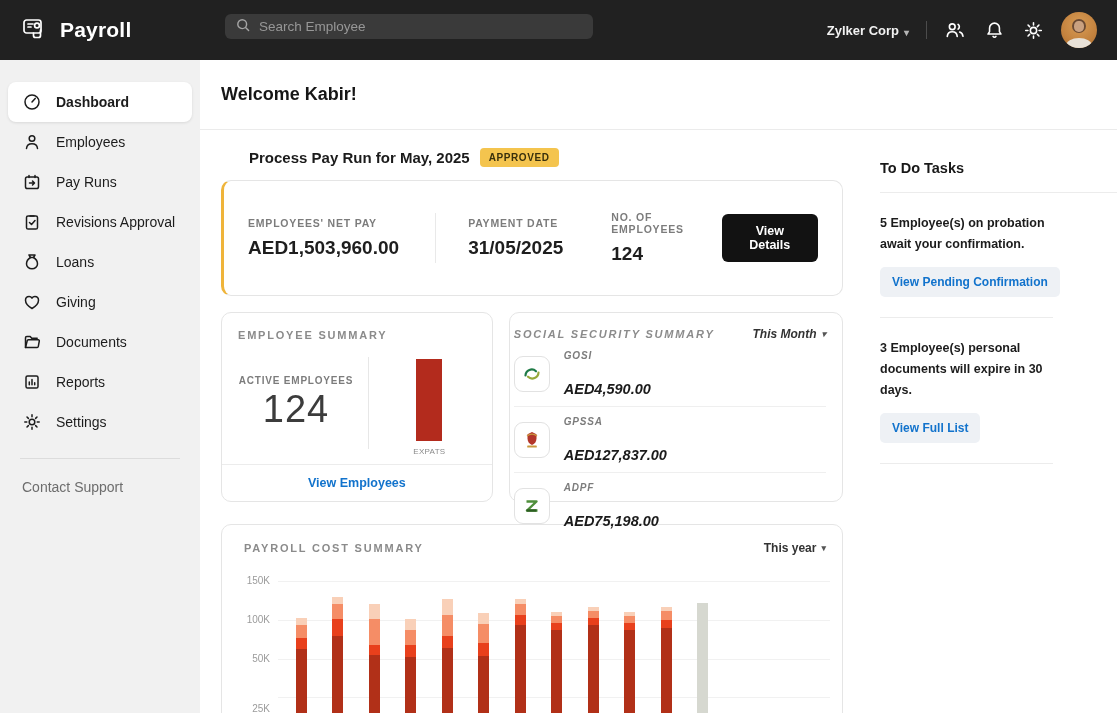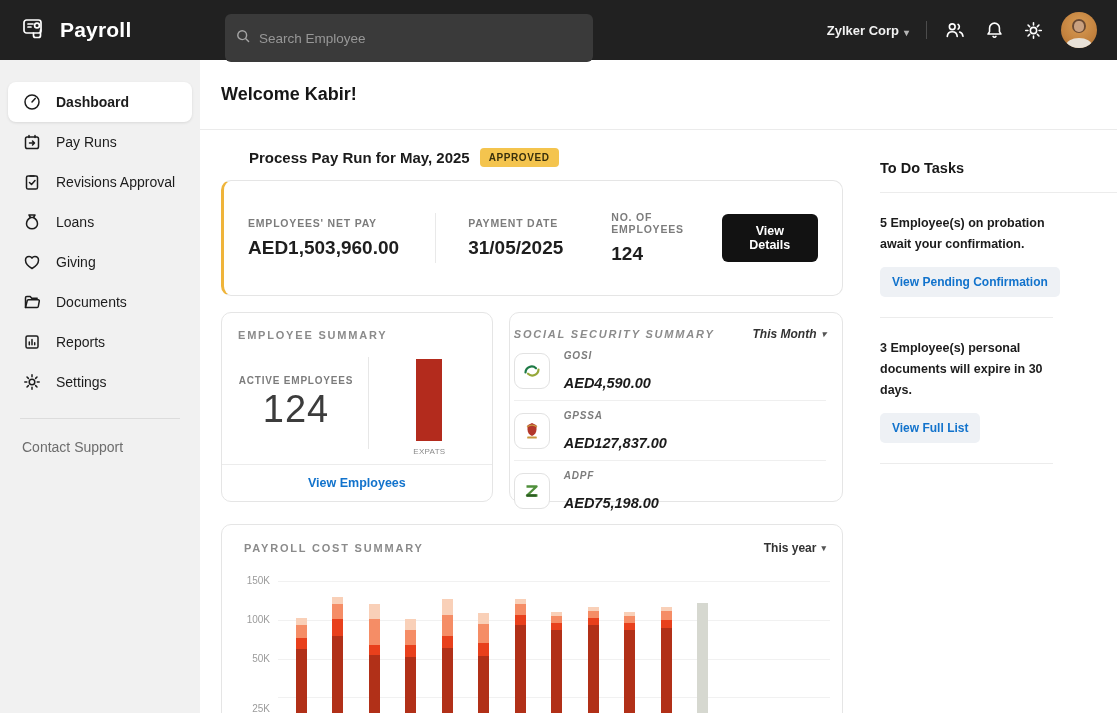--- a/index.html
+++ b/index.html
@@ -5,21 +5,21 @@
   * { margin:0; padding:0; box-sizing:border-box; }
   html,body { width:1117px; height:713px; overflow:hidden; background:#fff;
     font-family:"Liberation Sans", sans-serif; color:#1d1d1d; }
   .page { position:relative; width:1117px; height:713px; overflow:hidden; }
 
   
   .topbar { position:absolute; top:0; left:0; width:1117px; height:60px;
     background:#212121; display:flex; align-items:center; padding:0 20px; z-index:5; }
   .brand { display:flex; align-items:center; gap:12px; width:205px; }
   .brand-name { color:#fff; font-size:21px; font-weight:600; letter-spacing:.2px; }
-  .searchbox { position:absolute; left:225px; top:14px; width:368px; height:48px;
+  .searchbox { position:absolute; left:225px; top:14px; width:368px; height:25px;
     background:#3a3a3a; border-radius:6px; display:flex; align-items:center; padding:0 10px; gap:8px; }
   .searchbox input { background:transparent; border:none; outline:none; color:#ddd;
     font-size:13.5px; width:100%; font-family:"Liberation Sans", sans-serif; }
   .searchbox input::placeholder { color:#979797; }
   .topbar-right { margin-left:auto; display:flex; align-items:center; gap:17px; }
   .org { color:#f2f2f2; font-size:13px; font-weight:600; display:flex; align-items:flex-end; gap:5px; cursor:pointer; }
   .org .caret { color:#b5b5b5; font-size:10px; }
   .topbar-sep { width:1px; height:18px; background:#4c4c4c; }
   .tb-icon { width:22px; height:22px; display:flex; align-items:center; justify-content:center; cursor:pointer; }
   .avatar { width:36px; height:36px; border-radius:50%; overflow:hidden; position:relative;
@@ -82,21 +82,21 @@
 
   .ss-card { width:360px; height:190px; padding:14px 16px 0 4px;font-style:italic; }
   .ss-head { display:flex; align-items:center; justify-content:space-between; }
   .dropdown { font-size:12px; color:#333; font-weight:600; display:flex; align-items:center; gap:5px; cursor:pointer; }
   .dropdown .caret { font-size:9px; color:#555; }
   .ss-row { display:flex; align-items:center; gap:14px; padding:9px 0; }
   .ss-row + .ss-sep { height:1px; background:#efefef; }
   .ss-icon-box { width:36px; height:36px; border:1px solid #e2e2e2; border-radius:9px;
     display:flex; align-items:center; justify-content:center; background:#fff; }
   .ss-name { font-size:10px; letter-spacing:.8px; color:#7c7c7c; font-weight:600; }
-  .ss-amount { font-size:14.5px; font-weight:700; color:#1b1b1b; margin-top:14px; }
+  .ss-amount { font-size:14.5px; font-weight:700; color:#1b1b1b; margin-top:20px; }
 
   .pc-card { width:622px; height:240px; margin-top:22px; padding:16px 0 0 0; }
   .pc-head { display:flex; align-items:center; justify-content:space-between; padding:0 16px 0 22px; }
   .pc-chart { position:relative; height:200px; margin-top:8px; }
   .gridline { position:absolute; left:56px; width:552px; height:1px; background:#f1f1f1; }
   .ytick { position:absolute; left:8px; width:40px; text-align:right; font-size:10px; color:#9b9b9b; }
   .pc-seg { position:absolute; }
   .mini-bar, .pc-seg { border-radius:0; }
 
   
@@ -171,20 +171,27 @@
     </div>
   </div>
 
   <div class="sidebar">
     <div class="nav-item active">
       <svg width="20" height="20" viewBox="0 0 20 20" fill="none" stroke="#1c1c1c" stroke-width="1.5" stroke-linecap="round">
         <circle cx="10" cy="10" r="7"></circle>
           <path d="M10 10l3.2-3.6"></path>
       </svg>
       <span>Dashboard</span>
+    </div>
+    <div class="nav-item">
+      <svg width="20" height="20" viewBox="0 0 20 20" fill="none" stroke="#1c1c1c" stroke-width="1.5" stroke-linecap="round">
+        <circle cx="10" cy="6.5" r="2.8"></circle>
+          <path d="M4.5 16.5c.3-3 2.5-4.8 5.5-4.8s5.2 1.8 5.5 4.8"></path>
+      </svg>
+      <span>Employees</span>
     </div>
     <div class="nav-item">
       <svg width="20" height="20" viewBox="0 0 20 20" fill="none" stroke="#1c1c1c" stroke-width="1.5" stroke-linecap="round" stroke-linejoin="round">
         <rect x="3.5" y="5" width="13" height="11.5" rx="1.8"></rect>
         <path d="M7 3.4v2.2M13 3.4v2.2M7.5 11h4.5M10.5 9l2 2-2 2"></path>
       </svg>
       <span>Pay Runs</span>
     </div>
     <div class="nav-item">
       <svg width="20" height="20" viewBox="0 0 20 20" fill="none" stroke="#1c1c1c" stroke-width="1.5" stroke-linecap="round" stroke-linejoin="round">

